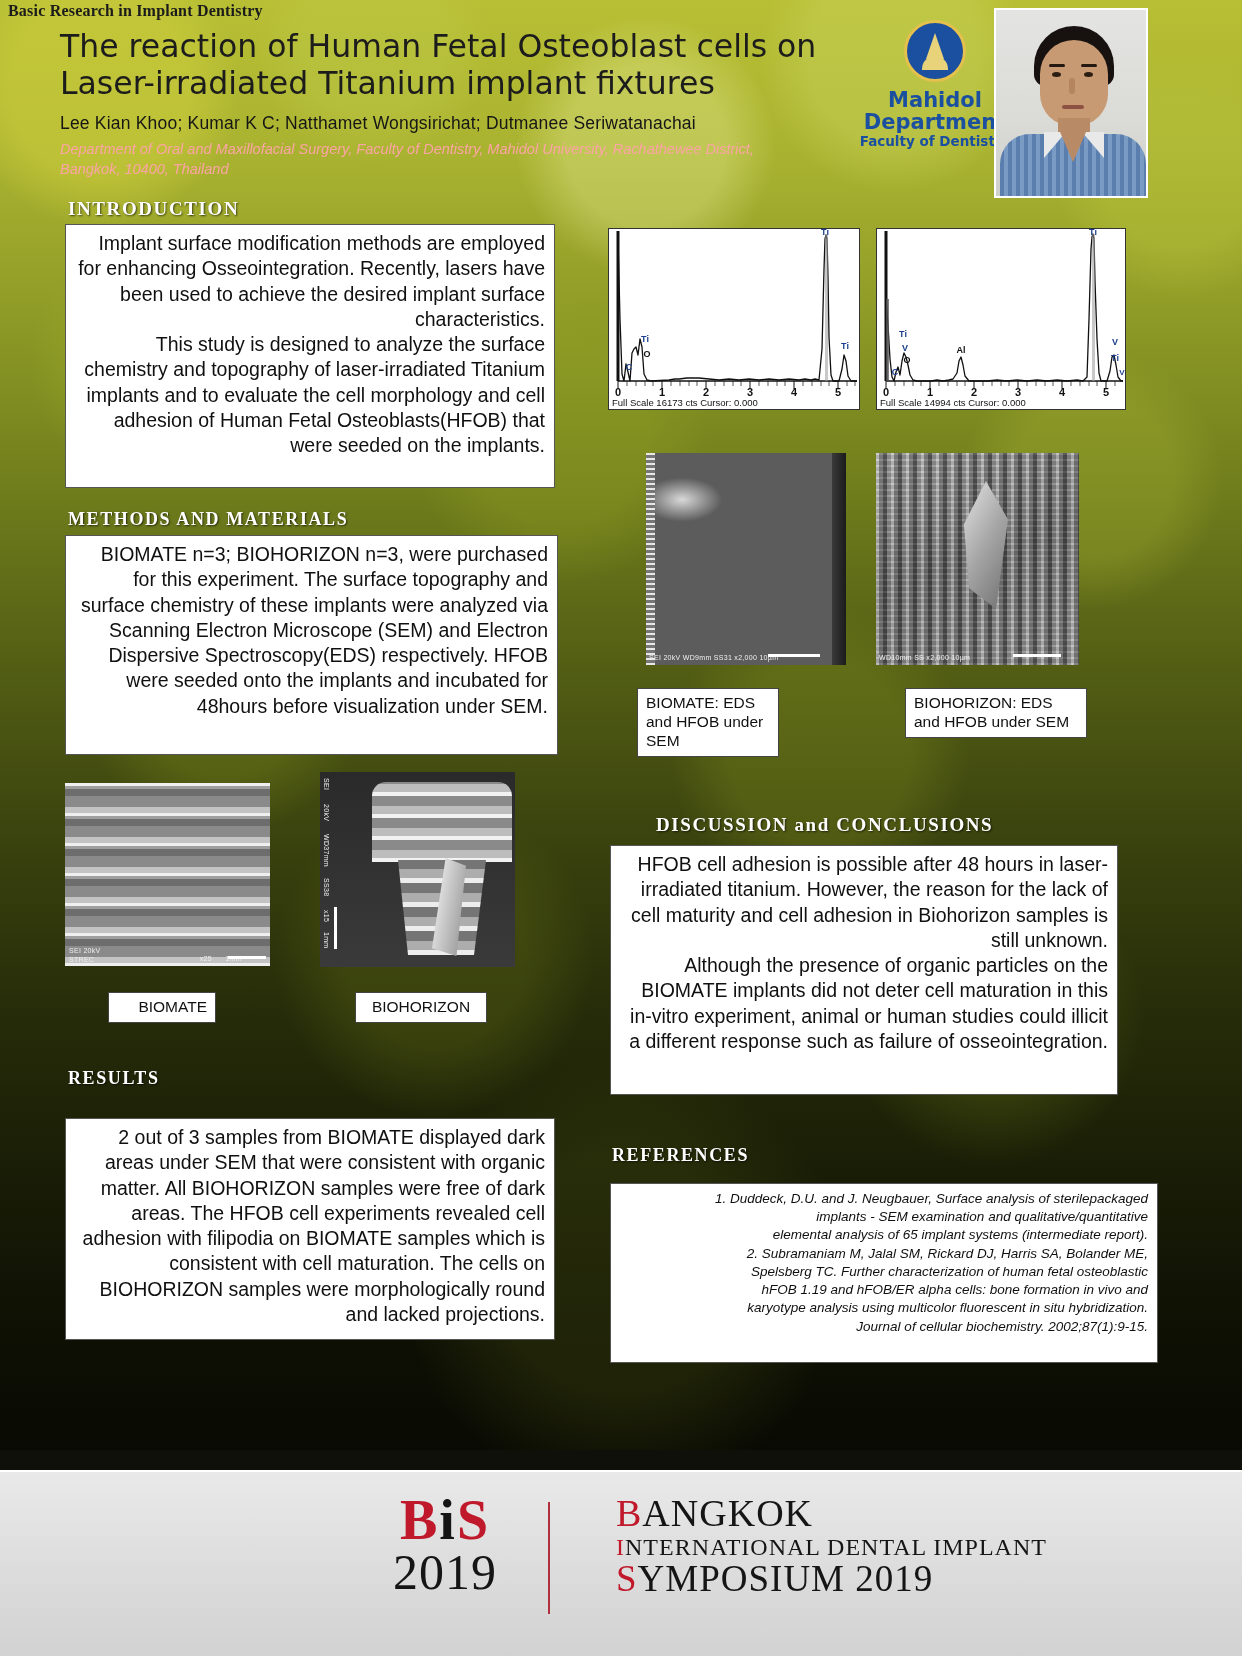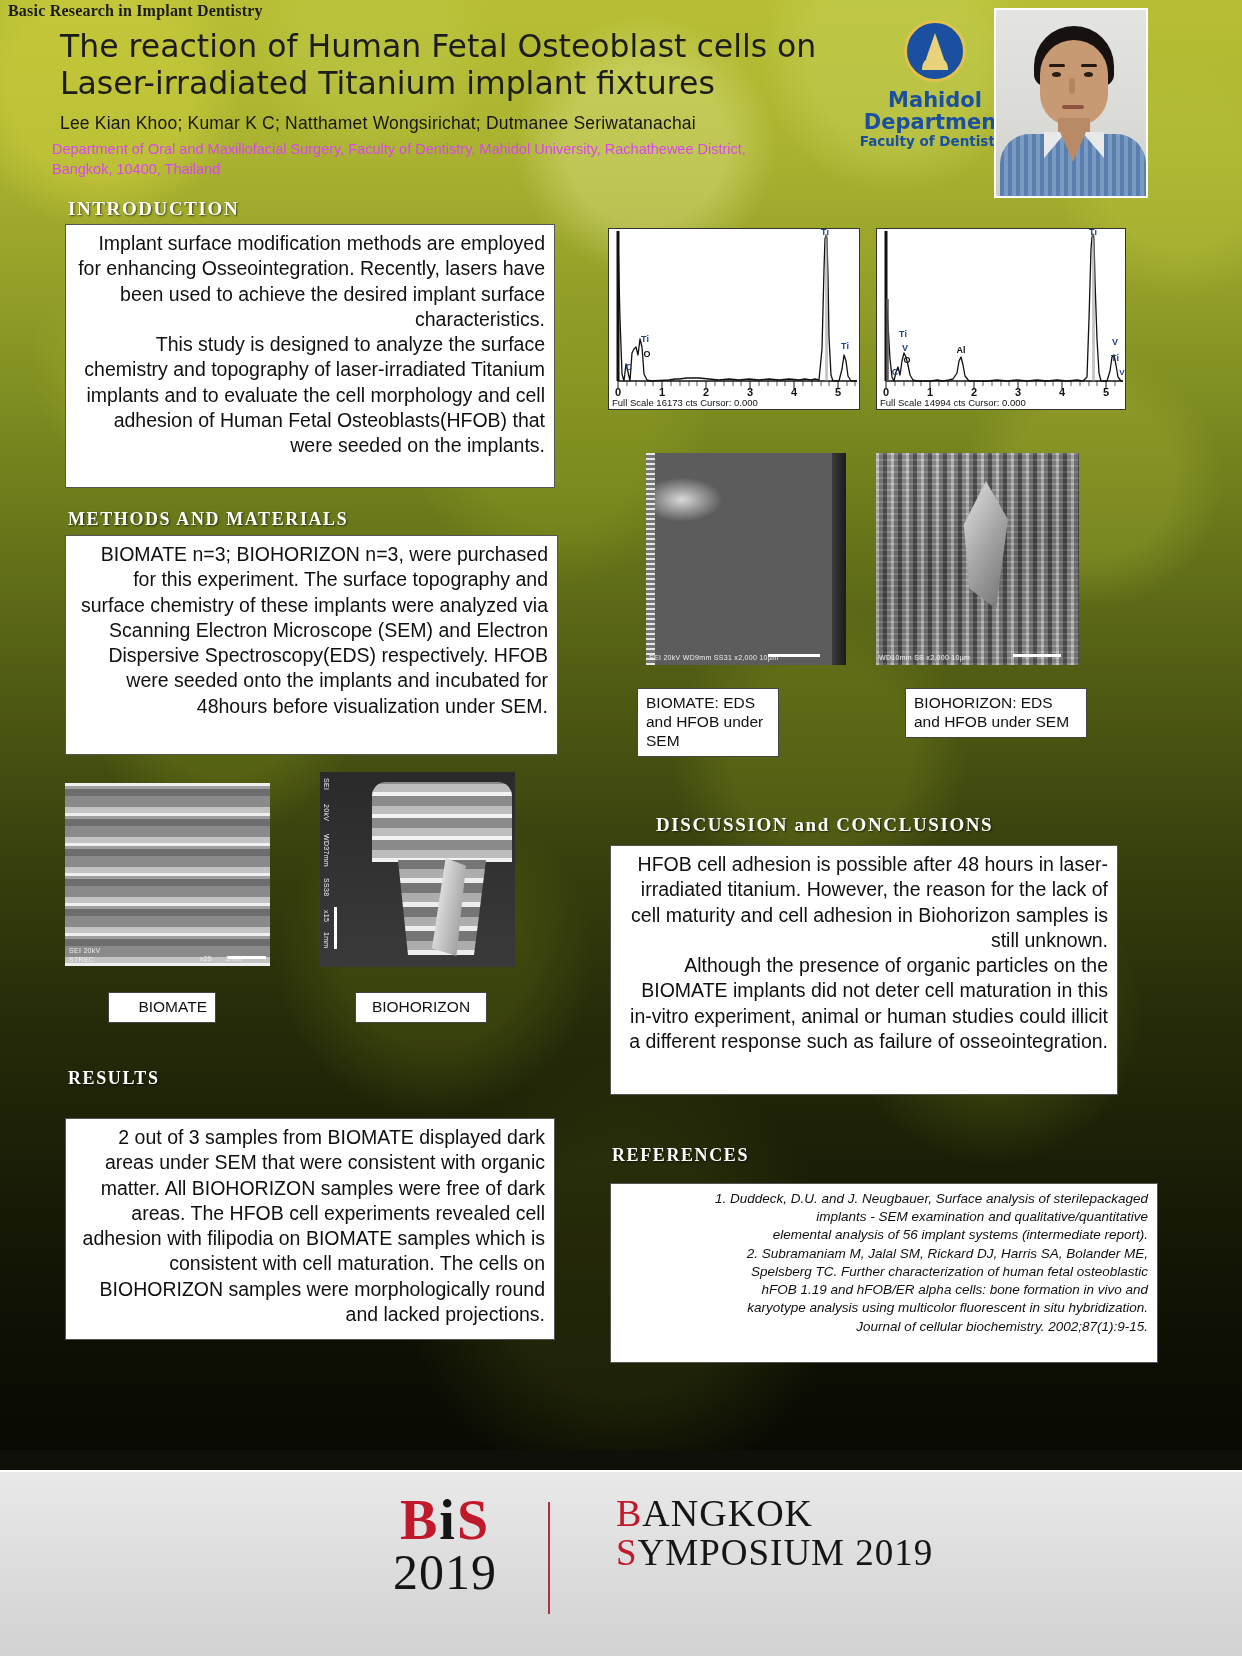--- a/index.html
+++ b/index.html
@@ -62,23 +62,23 @@
     position:absolute; left:60px; top:28px; width:790px;
     font-family:"DejaVu Sans", sans-serif;
     font-size:31.5px; line-height:1.17; color:#1c1c1c; font-weight:400;
   }
   .authors {
     position:absolute; left:60px; top:113px; width:760px;
     font-family:"Liberation Sans", sans-serif;
     font-size:17.5px; color:#161616; letter-spacing:0.2px;
   }
   .affil {
-    position:absolute; left:52px; top:140px; width:760px;
+    position:absolute; left:60px; top:140px; width:760px;
     font-family:"Liberation Sans", sans-serif;
-    font-size:14.5px; line-height:1.35; color:#d946ef;
+    font-size:14.5px; line-height:1.35; color:#fca5a5;font-style:italic;
   }
 
   
   .mahidol { position:absolute; left:845px; top:20px; width:180px; text-align:center; }
   .mahidol .seal {
     width:62px; height:62px; margin:0 auto; border-radius:50%;
     background:#1b4fa0;
     border:3px solid #e3c14c;
     position:relative; overflow:hidden;
   }
@@ -494,33 +494,34 @@
   <div class="cap" style="left:905px; top:688px; width:182px;">BIOHORIZON: EDS and HFOB under SEM</div>
 
   <div class="sec-head" style="left:612px; top:814px; font-size:19px;margin-left:44px;">DISCUSSION and CONCLUSIONS</div>
   <div class="panel" style="left:610px; top:845px; width:508px; height:250px; font-size:19.5px; white-space:pre-line;">HFOB cell adhesion is possible after 48 hours in laser-irradiated titanium. However, the reason for the lack of cell maturity and cell adhesion in Biohorizon samples is still unknown.
 Although the presence of organic particles on the BIOMATE implants did not deter cell maturation in this in-vitro experiment, animal or human studies could illicit a different response such as failure of osseointegration.</div>
 
   <div class="sec-head" style="left:612px; top:1145px; font-size:18px;">REFERENCES</div>
   <div class="panel" style="left:610px; top:1183px; width:548px; height:180px; font-size:13.5px; font-style:italic; line-height:1.35;">
     <div>1. Duddeck, D.U. and J. Neugbauer, Surface analysis of sterilepackaged</div>
     <div>implants - SEM examination and qualitative/quantitative</div>
-    <div>elemental analysis of 56 implant systems (intermediate report).</div>
+    <div>elemental analysis of 65 implant systems (intermediate report).</div>
     <div>2. Subramaniam M, Jalal SM, Rickard DJ, Harris SA, Bolander ME,</div>
     <div>Spelsberg TC. Further characterization of human fetal osteoblastic</div>
     <div>hFOB 1.19 and hFOB/ER alpha cells: bone formation in vivo and</div>
     <div>karyotype analysis using multicolor fluorescent in situ hybridization.</div>
     <div>Journal of cellular biochemistry. 2002;87(1):9-15.</div>
   </div>
 
   <div class="footer">
     <div class="bis-logo">
       <div class="bis-top"><span>B</span><span class="i-screw">i</span><span>S</span></div>
       <div class="bis-year">2019</div>
     </div>
     <div class="bis-div"></div>
     <div class="bis-right">
       <div class="br1"><span class="redcap">B</span><span>ANGKOK</span></div>
+      <div class="br2"><span class="redcap">I</span><span>NTERNATIONAL DENTAL IMPLANT</span></div>
       <div class="br3"><span class="redcap">S</span><span>YMPOSIUM 2019</span></div>
     </div>
   </div>
 
 </div>
 
 </body></html>

